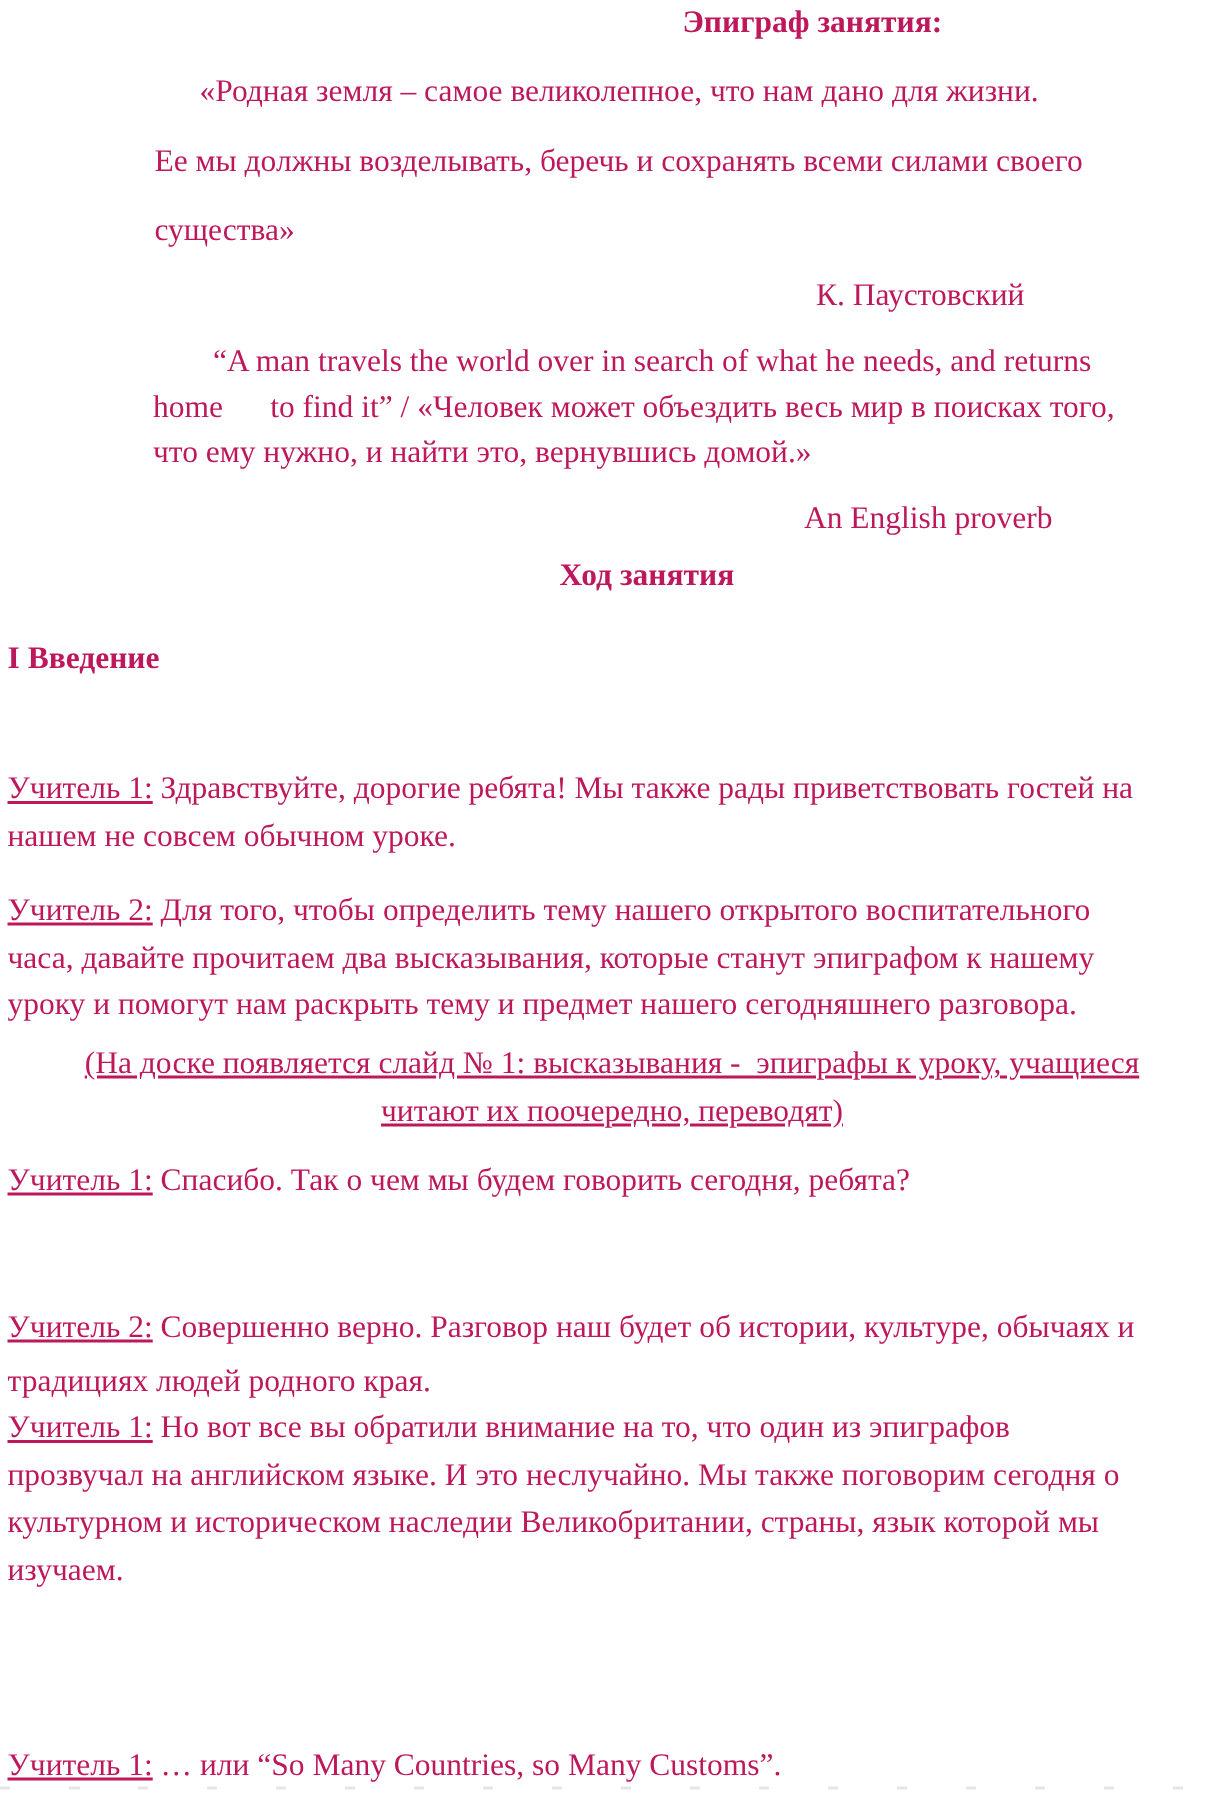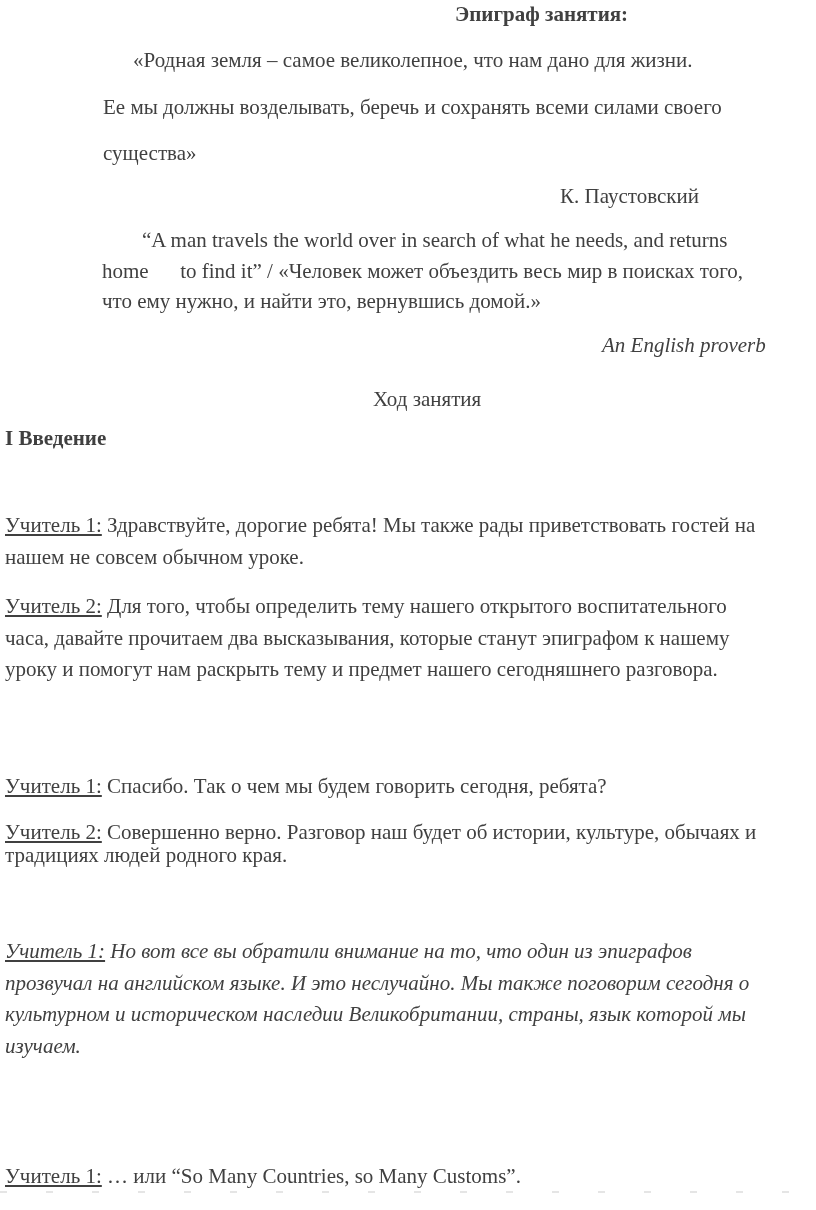--- a/index.html
+++ b/index.html
@@ -1,42 +1,42 @@
 <!DOCTYPE html>
 <html><head>
 <meta charset="utf-8">
 <style>
   html,body { margin:0; padding:0; background:#ffffff; }
   .page {
     position:relative;
     width:816px; height:1210px;
     background:#ffffff;
-    color:#404040;
+    color:#be185d;
     font-family:"Liberation Serif","DejaVu Serif",serif;
     font-size:21px;
     overflow:hidden;
   }
   .page p { margin:0; position:absolute; white-space:pre; }
   .u { text-decoration:underline; }
 
   .epigraph-heading { top:-1px; left:455px; line-height:31px; font-weight:bold; }
   .quote-ru   { top:37px;  left:103px; line-height:46.5px; text-indent:30px; }
-  .author-ru  { top:181px; left:560px; line-height:31px;font-family:Liberation Serif, serif; }
+  .author-ru  { top:181px; left:544px; line-height:31px;font-family:Liberation Serif, serif; }
   .quote-en   { top:225px; left:102px; line-height:30.5px; text-indent:40px; }
-  .author-en  { top:330px; left:602px; line-height:31px;font-style:italic; }
-  .course-heading { top:384px; left:373px; line-height:31px; font-weight:normal; }
+  .author-en  { top:330px; left:536px; line-height:31px; }
+  .course-heading { top:368px; left:373px; line-height:31px; font-weight:bold; }
   .section-heading    { top:423px; left:5px; line-height:31px; font-weight:bold; }
   .subsection-heading { top:466px; left:5px; line-height:31px; font-weight:bold; }
   .d0 { top:510px;  left:5px; line-height:31.5px;font-family:Liberation Serif, serif; }
   .d1 { top:591px;  left:5px; line-height:31.5px; }
   .stage-note { top:693px; left:0; width:816px; line-height:31.5px; text-align:center; text-decoration:underline; }
   .d2 { top:771px;  left:5px; line-height:31.5px; }
   .d3 { top:815px;  left:5px; line-height:31.5px; }
-  .d4 { top:821px;  left:5px; line-height:23px; }
-  .d5 { top:936px;  left:5px; line-height:31.5px;font-style:italic; }
+  .d4 { top:866px;  left:5px; line-height:36px; }
+  .d5 { top:936px;  left:5px; line-height:31.5px; }
   .d6 { top:1118px; left:5px; line-height:31.5px; }
   .d7 { top:1161px; left:5px; line-height:31.5px; }
 
   .scan-line {
     position:absolute; top:1191px; left:0; width:816px; height:2px;
     background:repeating-linear-gradient(90deg,#b5b5b5 0 7px,transparent 7px 46px);
     opacity:0.35;
   }
 </style>
 </head>
@@ -63,20 +63,22 @@
   <p class="section-heading">I Введение</p>
 
 
   <p class="d0"><span class="u">Учитель 1:</span><span> Здравствуйте, дорогие ребята! Мы также рады приветствовать гостей на
 нашем не совсем обычном уроке.</span></p>
 
   <p class="d1"><span class="u">Учитель 2:</span><span> Для того, чтобы определить тему нашего открытого воспитательного
 часа, давайте прочитаем два высказывания, которые станут эпиграфом к нашему
 уроку и помогут нам раскрыть тему и предмет нашего сегодняшнего разговора.</span></p>
 
+  <p class="stage-note">(На доске появляется слайд № 1: высказывания -  эпиграфы к уроку, учащиеся
+читают их поочередно, переводят)</p>
 
   <p class="d2"><span class="u">Учитель 1:</span><span> Спасибо. Так о чем мы будем говорить сегодня, ребята?</span></p>
 
 
   <p class="d4"><span class="u">Учитель 2:</span><span> Совершенно верно. Разговор наш будет об истории, культуре, обычаях и
 традициях людей родного края.</span></p>
 
   <p class="d5"><span class="u">Учитель 1:</span><span> Но вот все вы обратили внимание на то, что один из эпиграфов
 прозвучал на английском языке. И это неслучайно. Мы также поговорим сегодня о
 культурном и историческом наследии Великобритании, страны, язык которой мы

